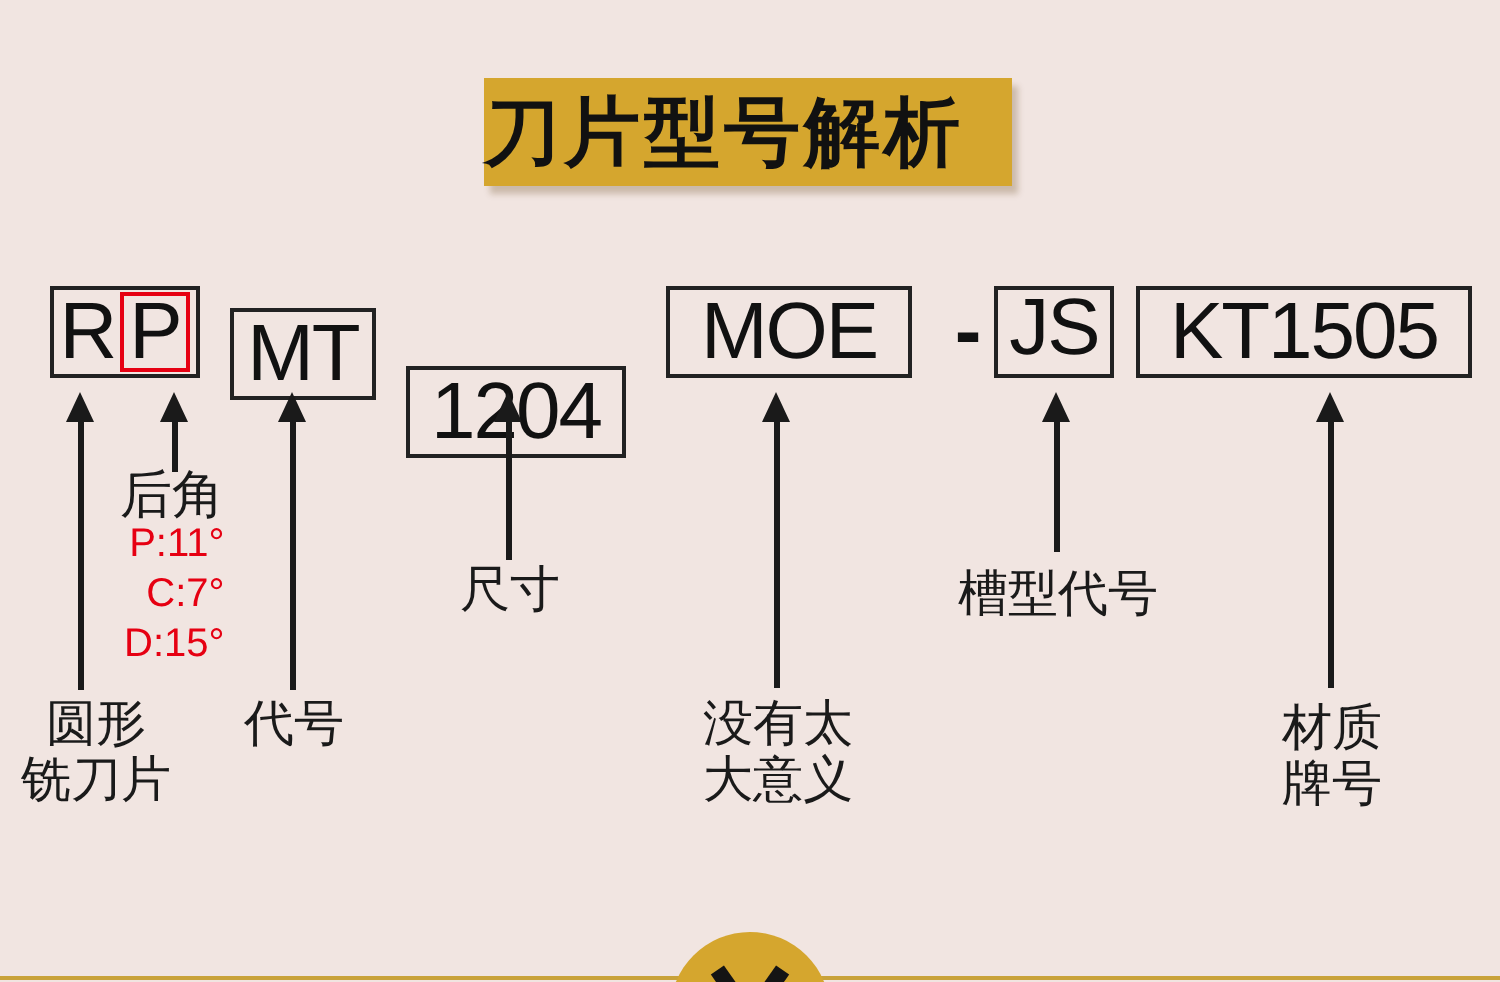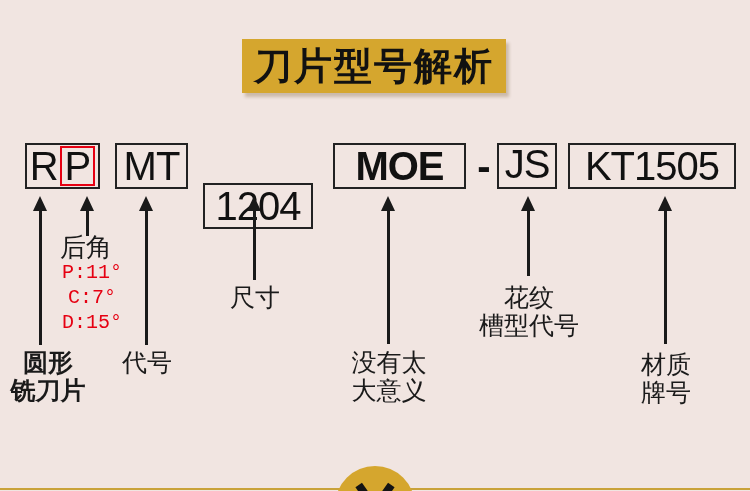--- a/index.html
+++ b/index.html
@@ -14,37 +14,37 @@
   body{
     position:relative;
     background:var(--bg);
     font-family:"Liberation Sans","DejaVu Sans",sans-serif;
     color:var(--ink);
   }
   
   .title-banner{
     position:absolute;left:242px;top:39px;width:264px;height:54px;
     background:var(--gold);
-    display:flex;align-items:center;justify-content:center;
+    display:flex;align-items:center;justify-content:flex-start;
     box-shadow:3px 4px 3px rgba(90,60,10,.25);
   }
   .title-banner .t{
     font-size:38px;font-weight:bold;letter-spacing:2px;color:#111;
   }
   
   .code-box{
     position:absolute;top:143px;height:46px;
     border:2px solid #222;
     display:flex;align-items:center;justify-content:center;
     font-size:40px;letter-spacing:-1px;color:#111;
   }
   .box-rp{left:25px;width:75px;}
-  .box-mt{left:115px;width:73px;}
+  .box-mt{left:115px;width:73px;margin-top:11px;}
   .box-1204{left:203px;width:110px;margin-top:40px;}
-  .box-moe{left:333px;width:133px;font-weight:bold;}
+  .box-moe{left:333px;width:123px;}
   .box-js{left:497px;width:60px;align-items:flex-end;}
   .box-kt{left:568px;width:168px;}
   .dash{
     position:absolute;left:472px;top:143px;width:24px;height:46px;
     display:flex;align-items:center;justify-content:center;
     font-size:40px;font-weight:bold;color:#111;
   }
   .p-highlight{
     border:2px solid var(--red);
     display:inline-flex;align-items:center;justify-content:center;
@@ -71,26 +71,26 @@
   .arrow-7{left:658px;height:148px;}
   
   .label{
     position:absolute;text-align:center;
     font-size:25px;line-height:28px;color:var(--ink);
     white-space:nowrap;
   }
   .lbl-relief{left:46px;top:233px;width:80px;font-size:26px;}
   .relief-values{
     position:absolute;left:62px;top:260px;
-    text-align:center;font-size:20px;line-height:25px;
-    color:var(--red);white-space:nowrap;font-family:Liberation Mono, monospace;
+    text-align:right;font-size:20px;line-height:25px;
+    color:var(--red);white-space:nowrap;
   }
-  .lbl-round{left:0px;top:348px;width:96px;font-weight:bold;}
+  .lbl-round{left:0px;top:348px;width:96px;}
   .lbl-precision{left:99px;top:348px;width:96px;}
-  .lbl-size{left:207px;top:283px;width:96px;}
+  .lbl-size{left:207px;top:283px;width:96px;font-family:Liberation Mono, monospace;}
   .lbl-meaning{left:341px;top:348px;width:96px;}
   .lbl-groove{left:464px;top:283px;width:130px;}
   .lbl-material{left:618px;top:350px;width:96px;}
   
   .bottom-rule{
     position:absolute;left:0;top:488px;width:750px;height:2px;
     background:var(--line-gold);
   }
   .scroll-circle{
     position:absolute;left:335px;top:466px;width:80px;height:80px;
@@ -176,21 +176,20 @@
   <div>代号</div>
 </div>
 <div class="label lbl-size">
   <div>尺寸</div>
 </div>
 <div class="label lbl-meaning">
   <div>没有太</div>
   <div>大意义</div>
 </div>
 <div class="label lbl-groove">
-  <div>花纹</div>
   <div>槽型代号</div>
 </div>
 <div class="label lbl-material">
   <div>材质</div>
   <div>牌号</div>
 </div>
 
 <div class="bottom-rule"></div>
 <div class="scroll-circle">
   <div class="chev l"></div>

